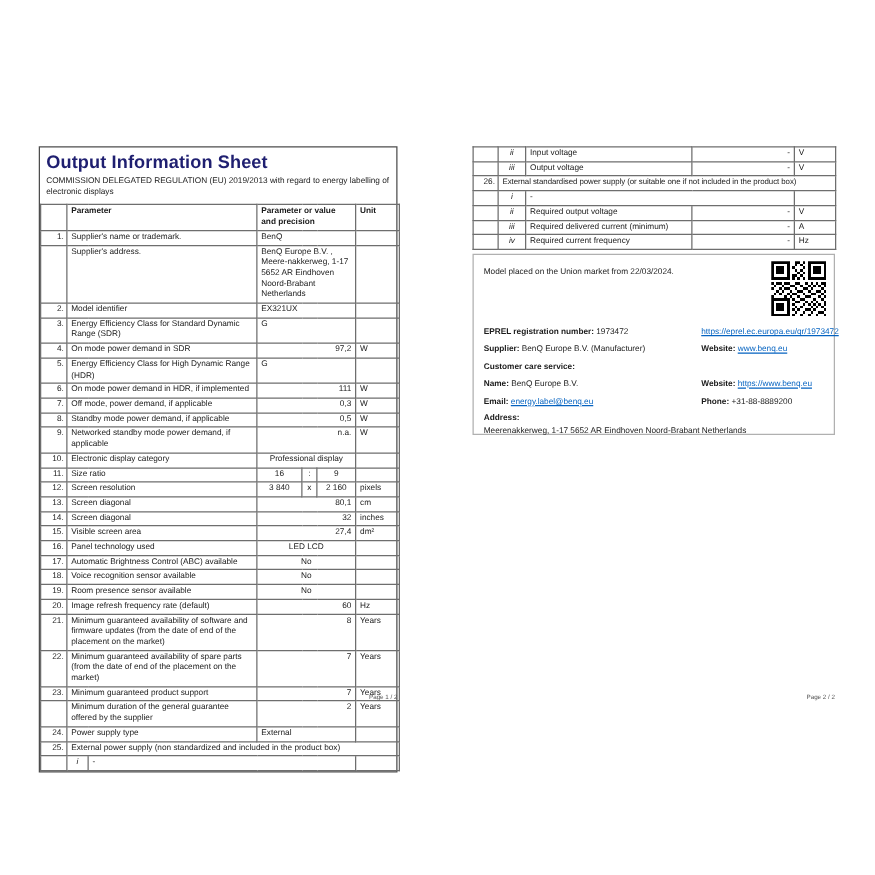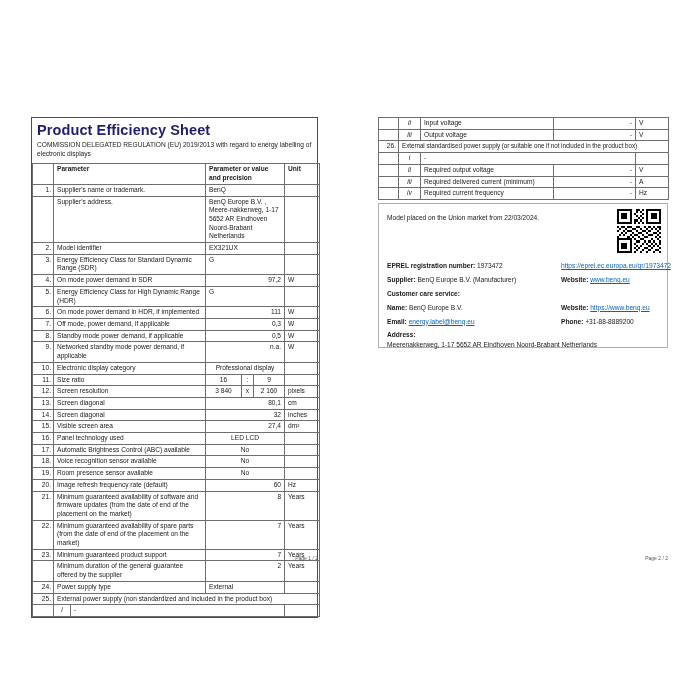--- a/index.html
+++ b/index.html
@@ -60,21 +60,21 @@
   .footer{
     position:absolute;top:555px;font-size:5px;color:#555;text-align:right;
   }
   .footer.f1{left:31px;width:287px;}
   .footer.f2{left:378px;width:290px;}
 </style>
 </head>
 <body>
 
 <div class="page1">
-  <div class="p1-title">Product Efficiency Sheet</div>
+  <div class="p1-title">Output Information Sheet</div>
   <div class="p1-subtitle">COMMISSION DELEGATED REGULATION (EU) 2019/2013 with regard to energy labelling of electronic displays</div>
   <table class="sheet">
     <colgroup>
       <col style="width:21px">
         <col style="width:17px">
         <col style="width:135px">
       <col style="width:36px">
         <col style="width:12px">
         <col style="width:31px">
         <col style="width:35px">

